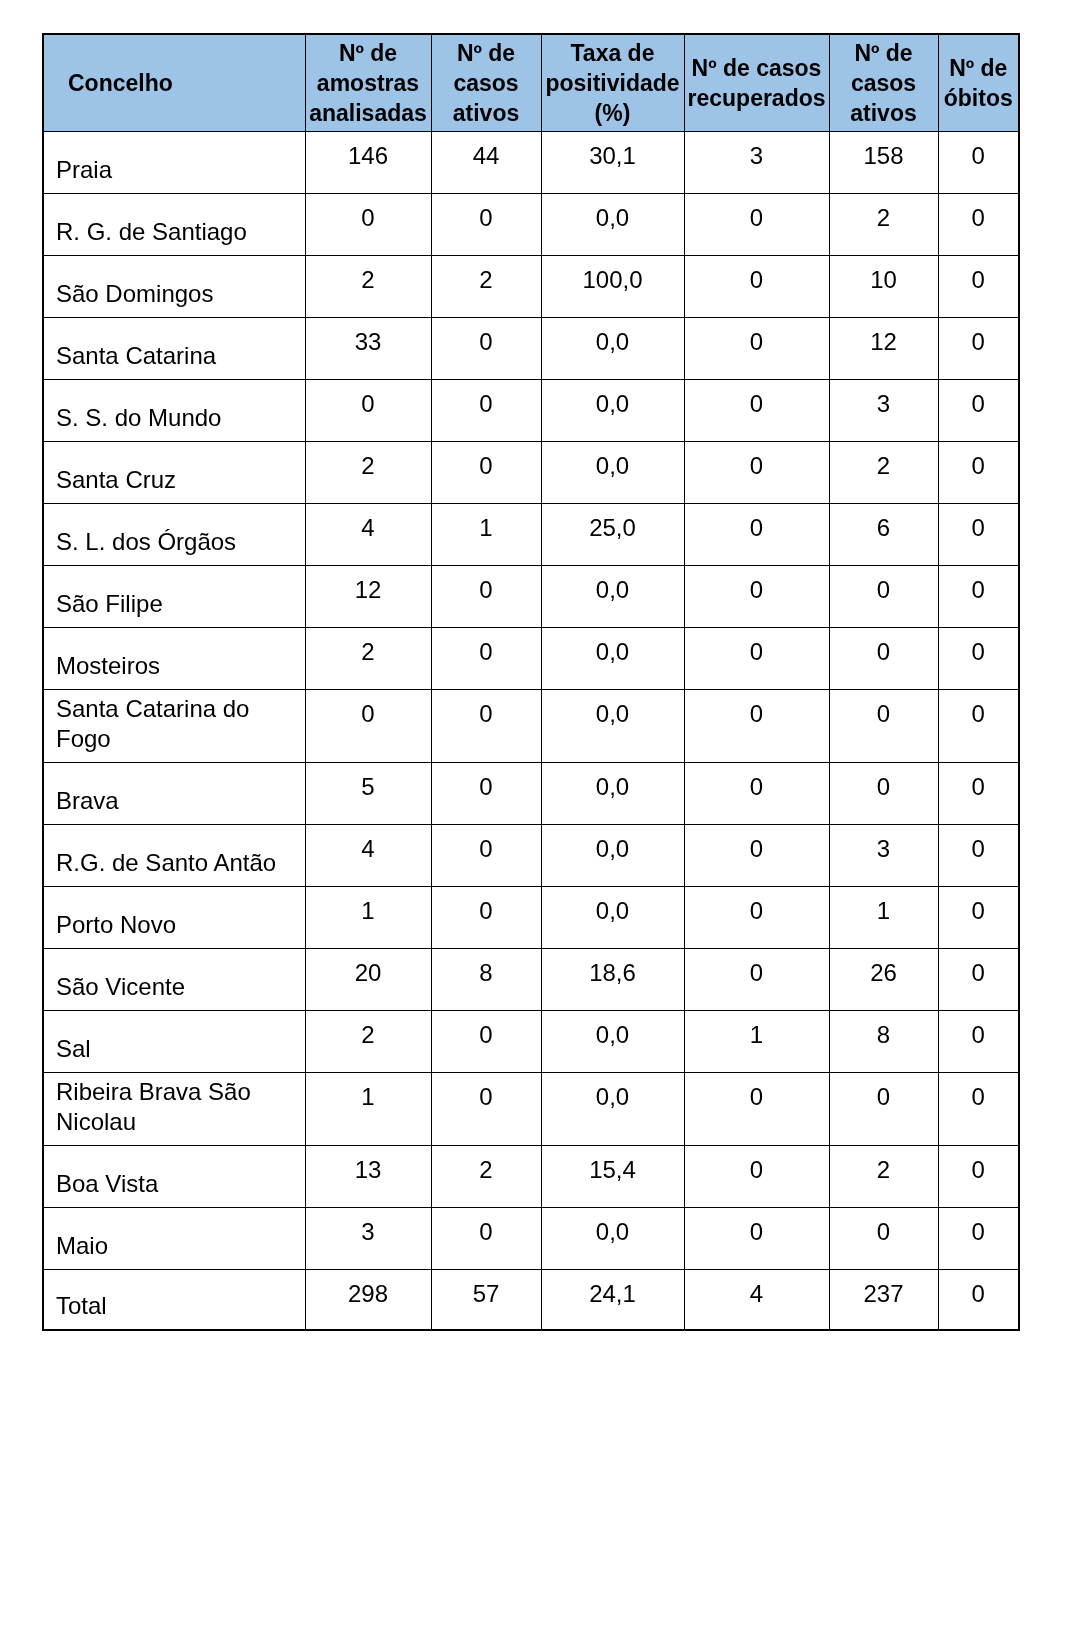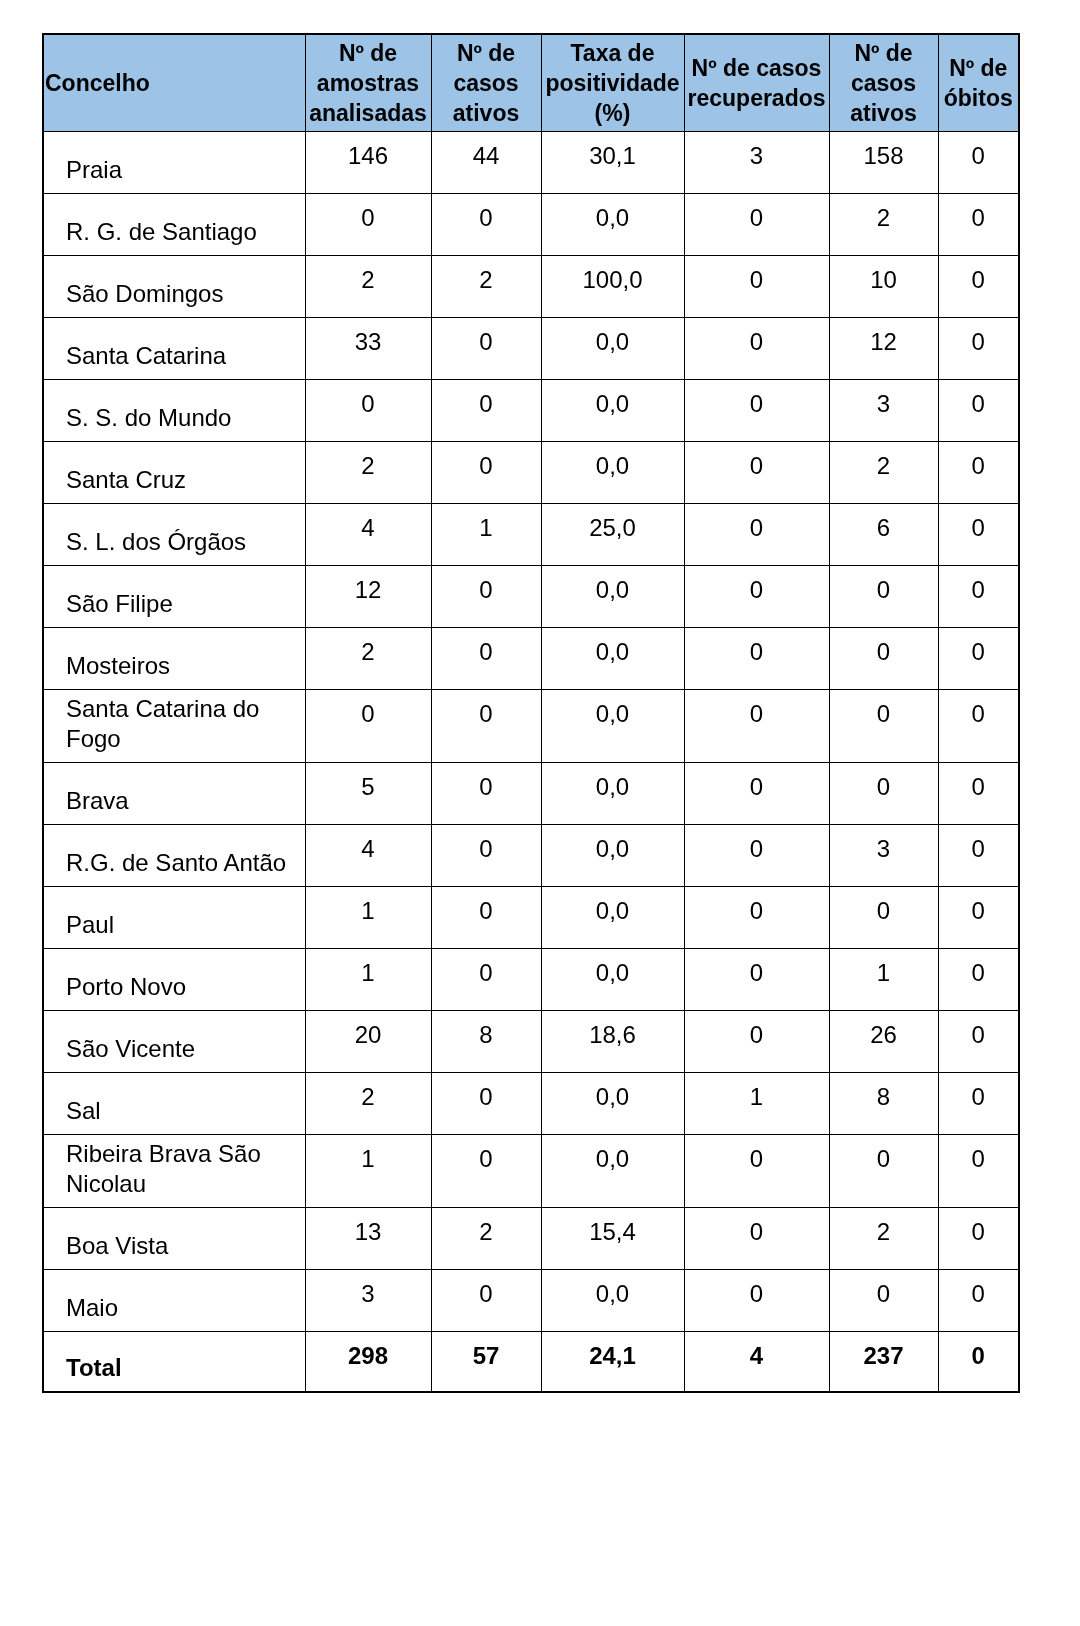--- a/index.html
+++ b/index.html
@@ -39,37 +39,37 @@
     background: #9DC3E6;
     font-weight: bold;
     font-size: 23px;
     line-height: 30px;
     text-align: center;
     vertical-align: middle;
     padding: 2px 3px;
   }
   th.name-col {
     text-align: left;
-    padding-left: 1px;
+    padding-left: 24px;
   }
   td {
     font-size: 24px;
     line-height: 30px;
   }
   td.name-cell {
     text-align: left;
     vertical-align: bottom;
-    padding: 4px 8px 8px 22px;
+    padding: 4px 8px 8px 12px;
   }
   td.num-cell {
     text-align: center;
     vertical-align: top;
     padding-top: 9px;
   }
-  tr.total-row td { font-weight: bold; }
+  tr.total-row td { font-weight: normal; }
 </style>
 </head>
 <body>
 
 <div class="page">
   <table class="covid-table">
     <colgroup>
       <col style="width:262px">
       <col style="width:126px">
       <col style="width:110px">
@@ -192,29 +192,20 @@
         <tr>
           <td class="name-cell">R.G. de Santo Antão</td>
           <td class="num-cell">4</td>
           <td class="num-cell">0</td>
           <td class="num-cell">0,0</td>
           <td class="num-cell">0</td>
           <td class="num-cell">3</td>
           <td class="num-cell">0</td>
         </tr>
         <tr>
-          <td class="name-cell">Paul</td>
-          <td class="num-cell">1</td>
-          <td class="num-cell">0</td>
-          <td class="num-cell">0,0</td>
-          <td class="num-cell">0</td>
-          <td class="num-cell">0</td>
-          <td class="num-cell">0</td>
-        </tr>
-        <tr>
           <td class="name-cell">Porto Novo</td>
           <td class="num-cell">1</td>
           <td class="num-cell">0</td>
           <td class="num-cell">0,0</td>
           <td class="num-cell">0</td>
           <td class="num-cell">1</td>
           <td class="num-cell">0</td>
         </tr>
         <tr>
           <td class="name-cell">São Vicente</td>

